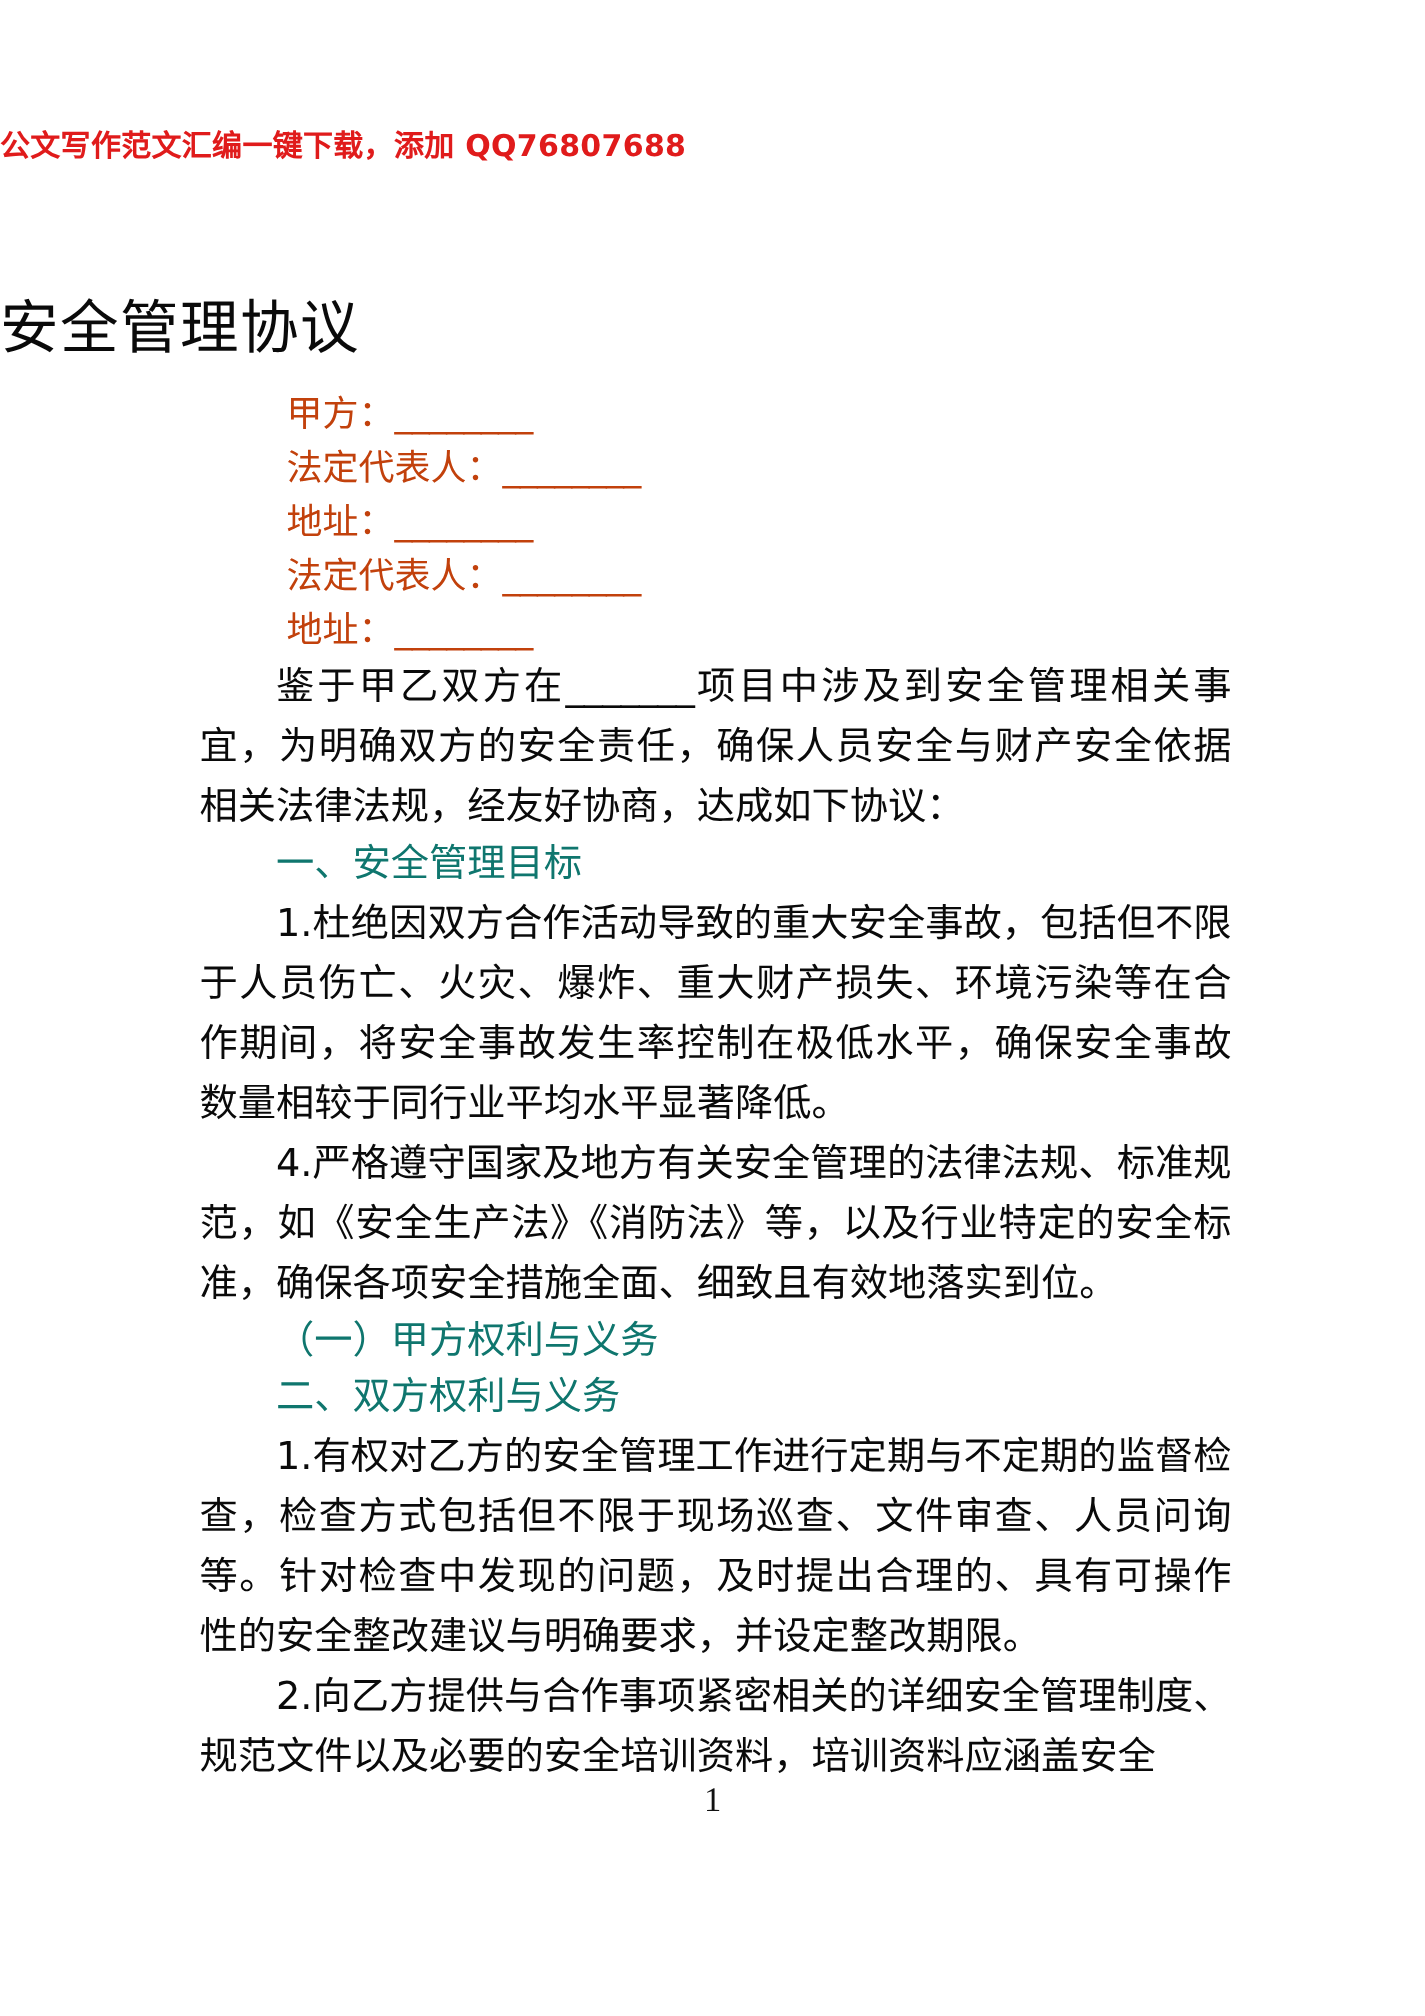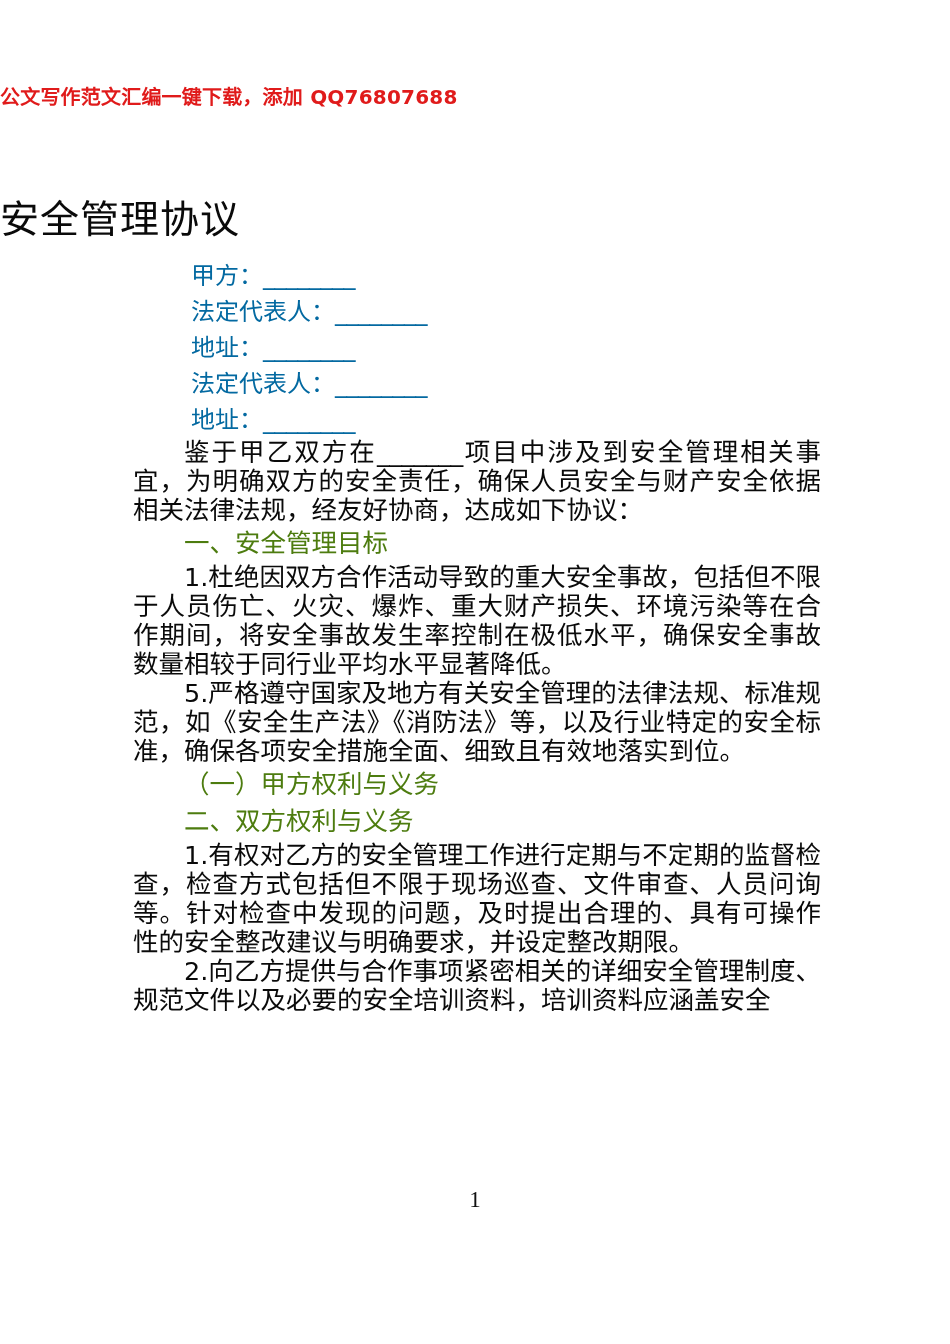--- a/index.html
+++ b/index.html
@@ -64,45 +64,45 @@
     margin: 0;
     padding: 0;
     list-style: none;
   }
 
   .party-line {
     font-size: 24px;
     line-height: 36px;
     white-space: nowrap;
     padding-left: 58px;
-    color: #0369a1;
+    color: #c2410c;
   }
 
   .blank {
     letter-spacing: -0.5px;
     text-decoration: none;
   }
 
   p.para {
     margin: 0;
     font-size: 25.5px;
-    line-height: 29px;
+    line-height: 40px;
     text-align: justify;
     text-justify: inter-ideograph;
     text-indent: 2em;
     color: #0a0a0a;
     letter-spacing: 0px;
   }
 
   p.heading {
     margin: 0;
     font-size: 25.5px;
     line-height: 37.5px;
     text-indent: 2em;
-    color: #4d7c0f;
+    color: #0f766e;
   }
 
   
   .page-number {
     position: absolute;
     top: 1186px;
     left: 0;
     width: 950px;
     text-align: center;
     font-family: "Liberation Serif", "DejaVu Serif", serif;
@@ -127,21 +127,21 @@
       <div class="party-line"><span>法定代表人：</span><span class="blank">________</span></div>
       <div class="party-line"><span>地址：</span><span class="blank">________</span></div>
       <div class="party-line"><span>法定代表人：</span><span class="blank">________</span></div>
       <div class="party-line"><span>地址：</span><span class="blank">________</span></div>
     </div>
 
     <p class="para"><span>鉴于甲乙双方在</span><span class="blank">_______</span><span>项目中涉及到安全管理相关事宜，为明确双方的安全责任，确保人员安全与财产安全依据相关法律法规，经友好协商，达成如下协议：</span></p>
 
     <p class="heading">一、安全管理目标</p>
     <p class="para">1.杜绝因双方合作活动导致的重大安全事故，包括但不限于人员伤亡、火灾、爆炸、重大财产损失、环境污染等在合作期间，将安全事故发生率控制在极低水平，确保安全事故数量相较于同行业平均水平显著降低。</p>
-    <p class="para">5.严格遵守国家及地方有关安全管理的法律法规、标准规范，如《安全生产法》《消防法》等，以及行业特定的安全标准，确保各项安全措施全面、细致且有效地落实到位。</p>
+    <p class="para">4.严格遵守国家及地方有关安全管理的法律法规、标准规范，如《安全生产法》《消防法》等，以及行业特定的安全标准，确保各项安全措施全面、细致且有效地落实到位。</p>
 
     <p class="heading">（一）甲方权利与义务</p>
     <p class="heading">二、双方权利与义务</p>
     <p class="para">1.有权对乙方的安全管理工作进行定期与不定期的监督检查，检查方式包括但不限于现场巡查、文件审查、人员问询等。针对检查中发现的问题，及时提出合理的、具有可操作性的安全整改建议与明确要求，并设定整改期限。</p>
     <p class="para">2.向乙方提供与合作事项紧密相关的详细安全管理制度、规范文件以及必要的安全培训资料，培训资料应涵盖安全</p>
 
   </div>
 
   <div class="page-number">1</div>
 

